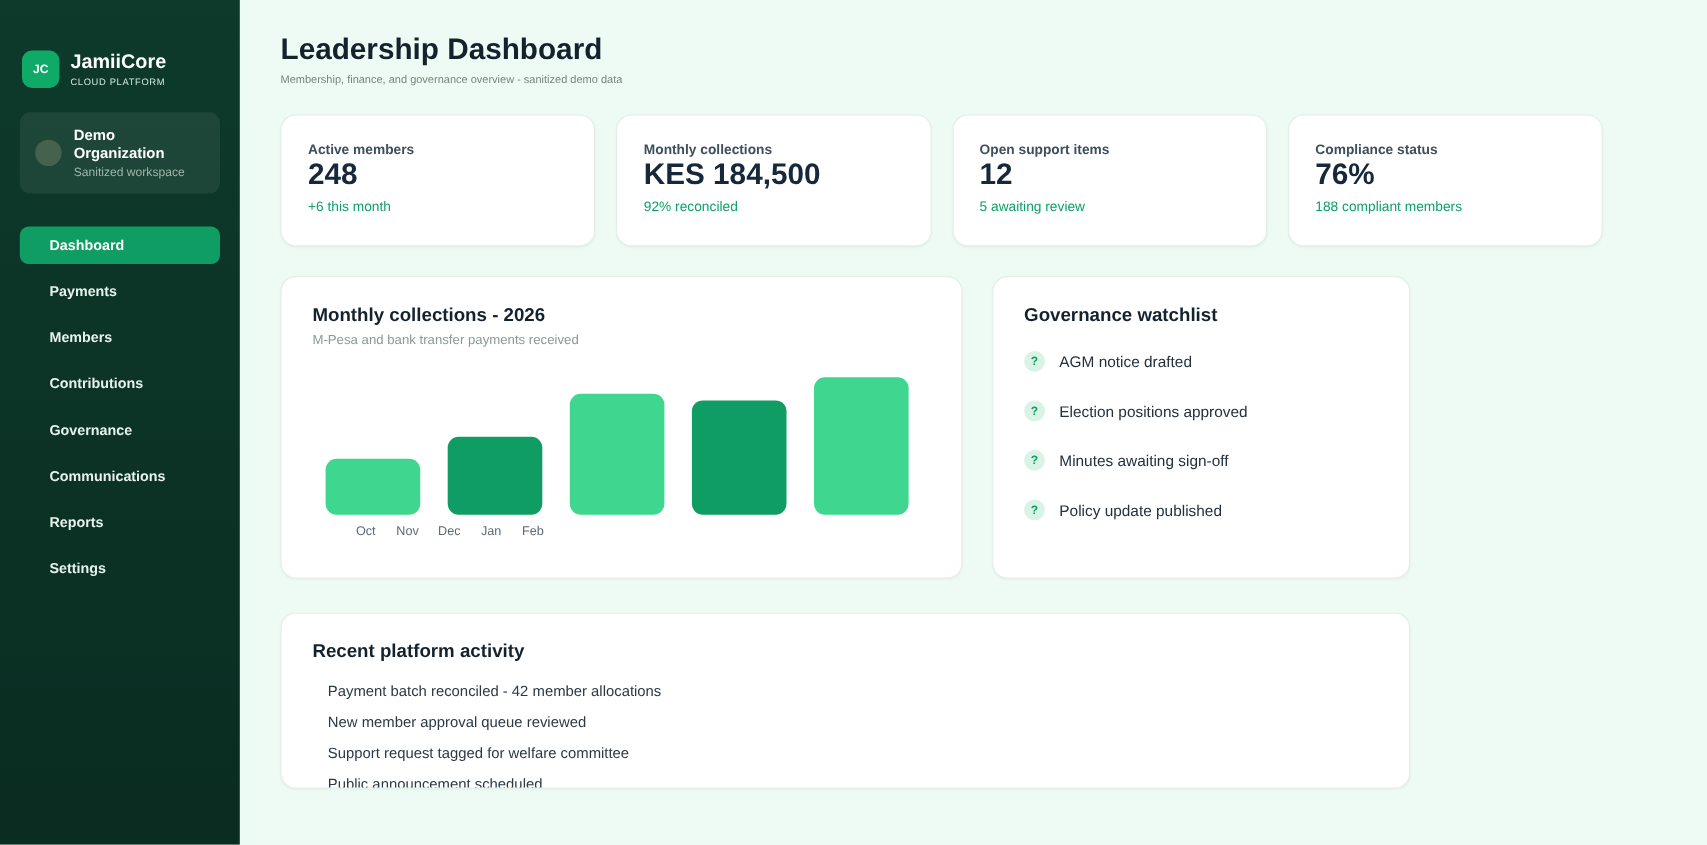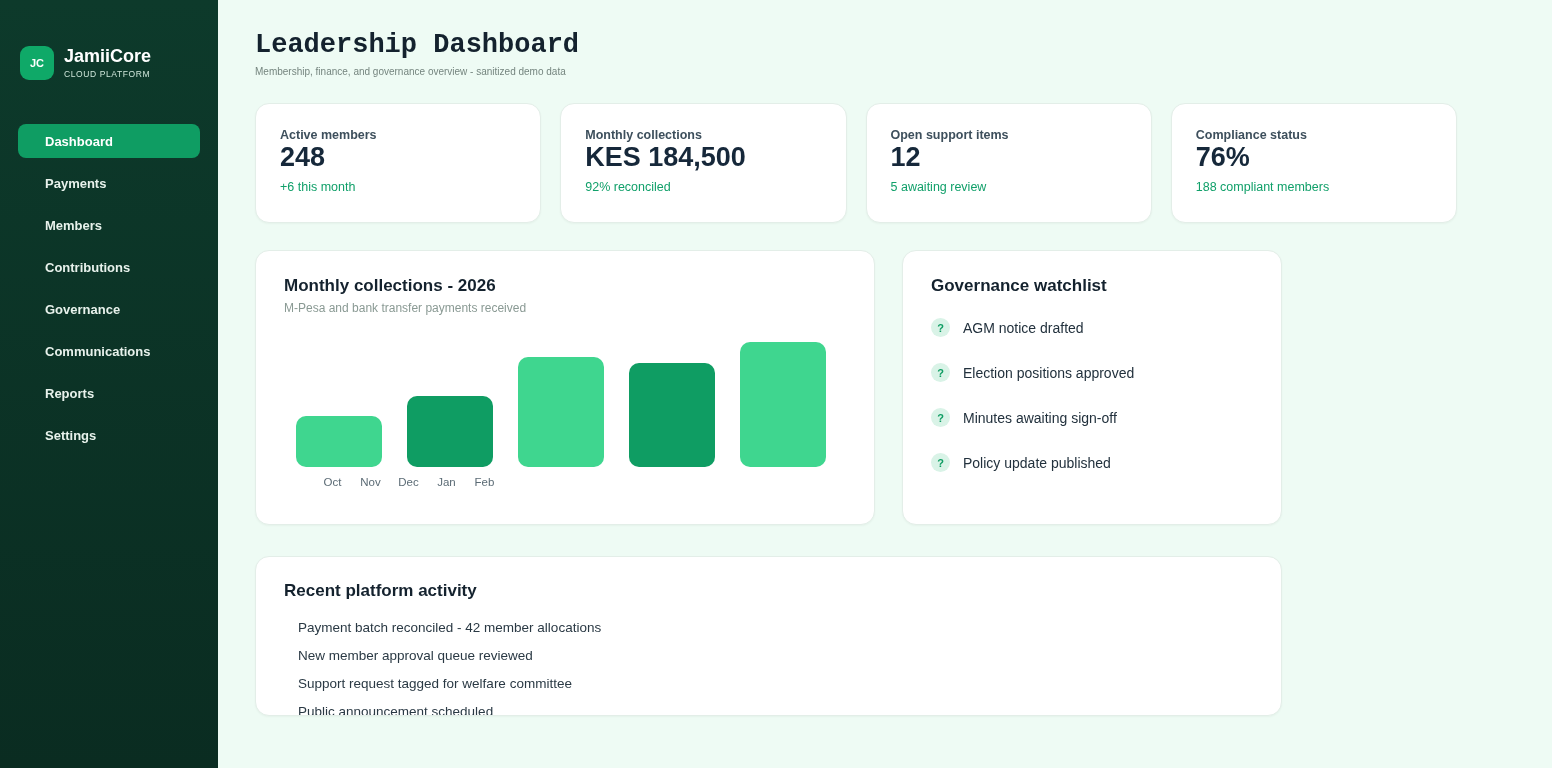--- a/index.html
+++ b/index.html
@@ -38,21 +38,21 @@
   .nav { margin-top: 30px; padding: 0 18px; display: flex; flex-direction: column; gap: 8px; }
   .nav-item {
     height: 34px; border-radius: 8px; display: flex; align-items: center;
     padding-left: 27px; color: #e8f2ec; font-size: 13px; font-weight: 600;
     cursor: pointer;
   }
   .nav-item.active { background: #0f9d63; color: #ffffff; }
 
   
   .main { flex: 1; padding: 30px 0 0 37px; }
-  .page-title { font-size: 27px; font-weight: 700; color: #14222e; font-family: Liberation Mono, monospace; }
+  .page-title { font-size: 27px; font-weight: 700; color: #14222e; }
   .page-subtitle { font-size: 10px; color: #75857f; margin-top: 6px; }
 
   .card {
     background: #ffffff; border: 1px solid #e3eee8; border-radius: 14px;
     box-shadow: 0 1px 2px rgba(16,42,34,0.04);
   }
 
   .stats-row { display: flex; gap: 19px; width: 1202px; margin-top: 26px; }
   .stat-card { flex: 1; padding: 24px; height: 120px; }
   .stat-label { font-size: 12.5px; font-weight: 600; color: #3d4f5c; }
@@ -88,20 +88,27 @@
 
 <div class="sidebar">
   <div class="brand">
     <div class="brand-badge">JC</div>
     <div>
       <div class="brand-title">JamiiCore</div>
       <div class="brand-sub">CLOUD PLATFORM</div>
     </div>
   </div>
 
+  <div class="org-card">
+    <div class="org-avatar"></div>
+    <div>
+      <div class="org-name">Demo Organization</div>
+      <div class="org-desc">Sanitized workspace</div>
+    </div>
+  </div>
 
   <div class="nav">
       <div class="nav-item active">
         <span>Dashboard</span>
       </div>
       <div class="nav-item">
         <span>Payments</span>
       </div>
       <div class="nav-item">
         <span>Members</span>

